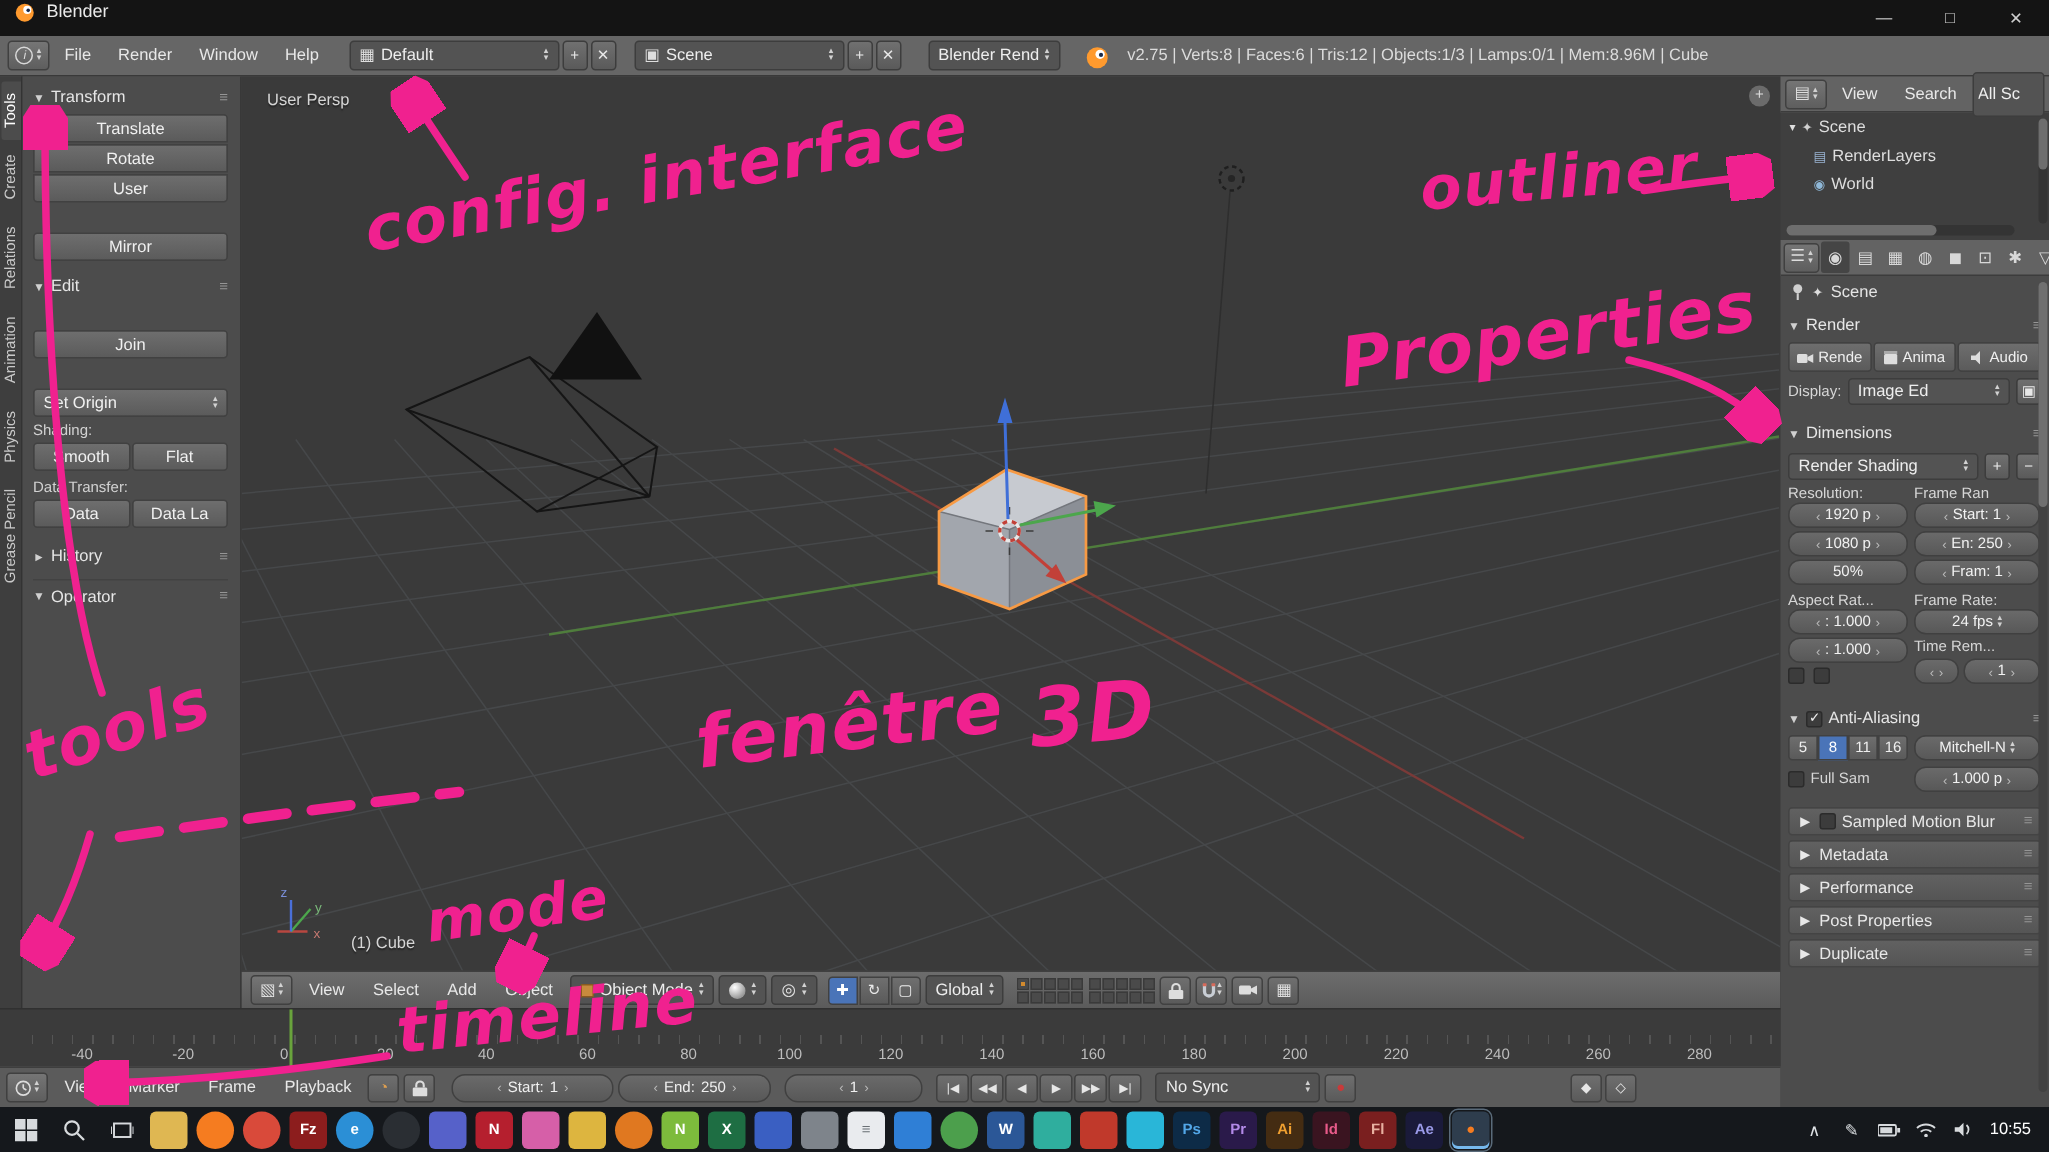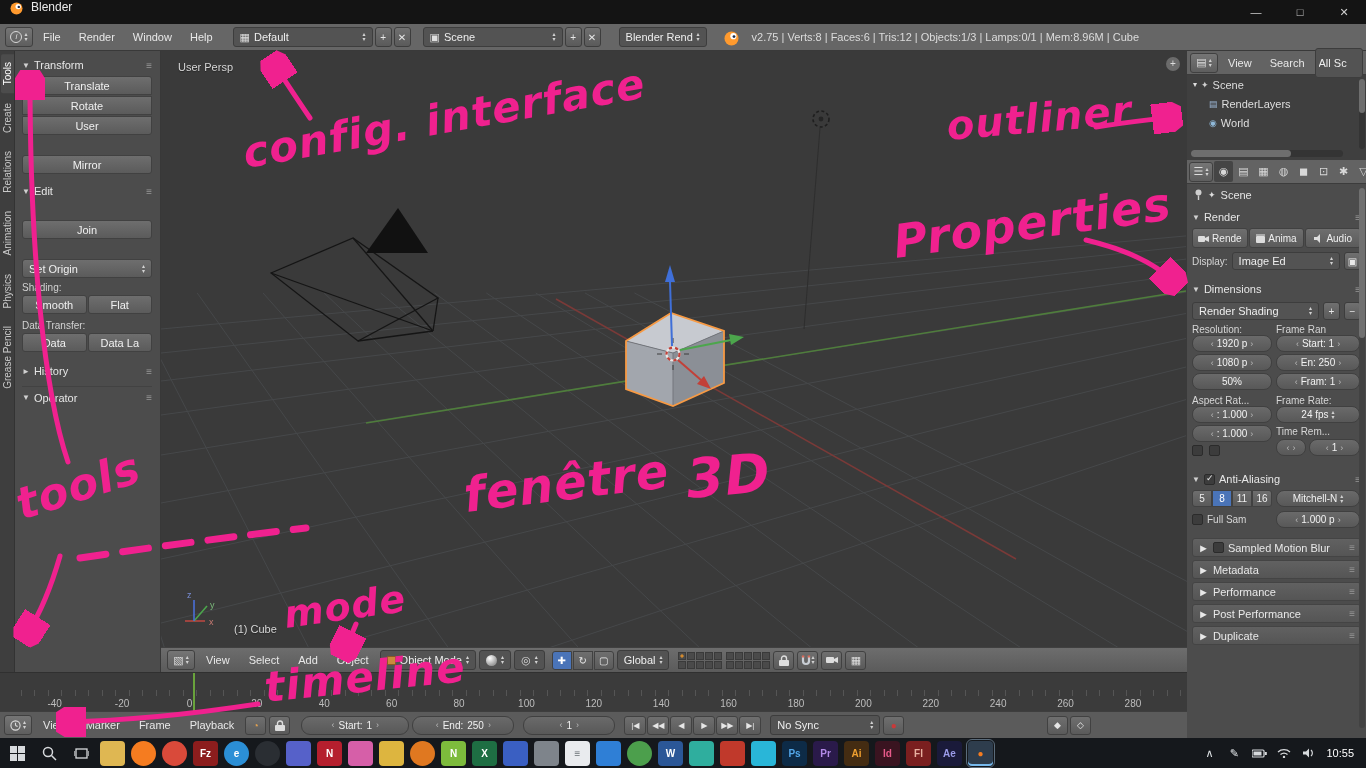--- a/index.html
+++ b/index.html
@@ -682,21 +682,21 @@
           </div>
 
           <div class="cp">
             <span class="tri">►</span>
             <span>Performance</span>
             <span class="dots">≡</span>
           </div>
 
           <div class="cp">
             <span class="tri">►</span>
-            <span>Post Performance</span>
+            <span>Post Properties</span>
             <span class="dots">≡</span>
           </div>
 
           <div class="cp">
             <span class="tri">►</span>
             <span>Duplicate</span>
             <span class="dots">≡</span>
           </div>
         </div>
     </div>

